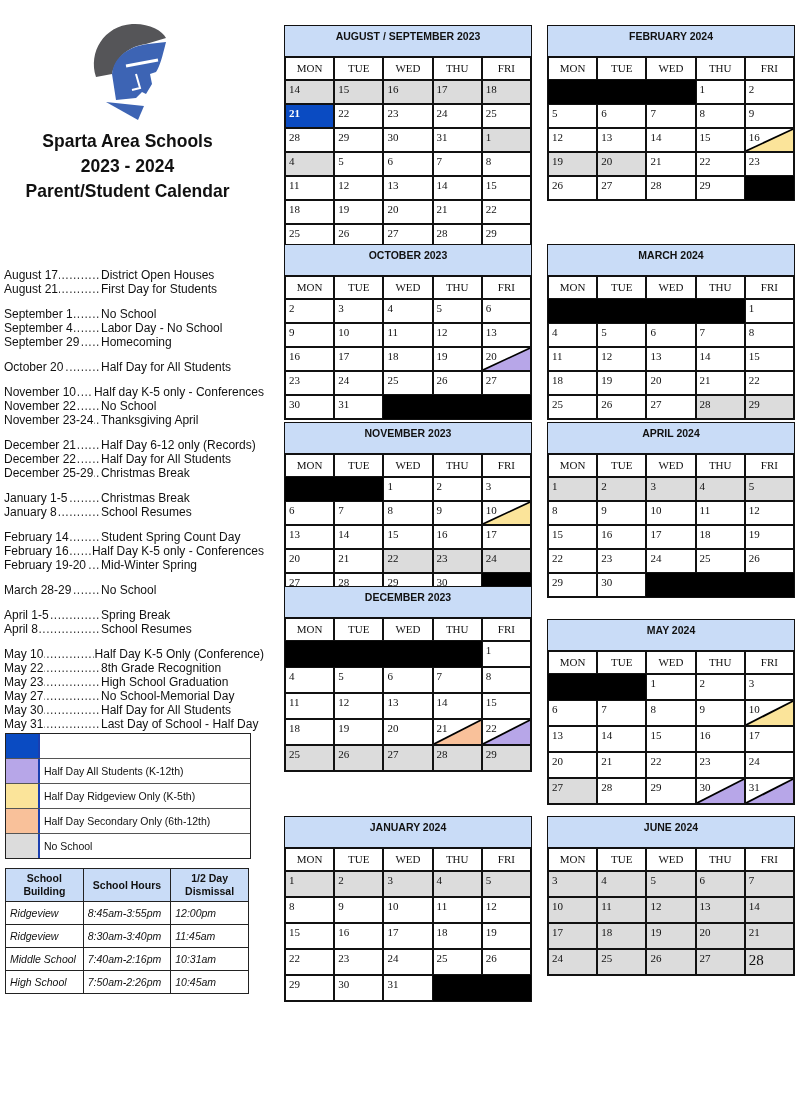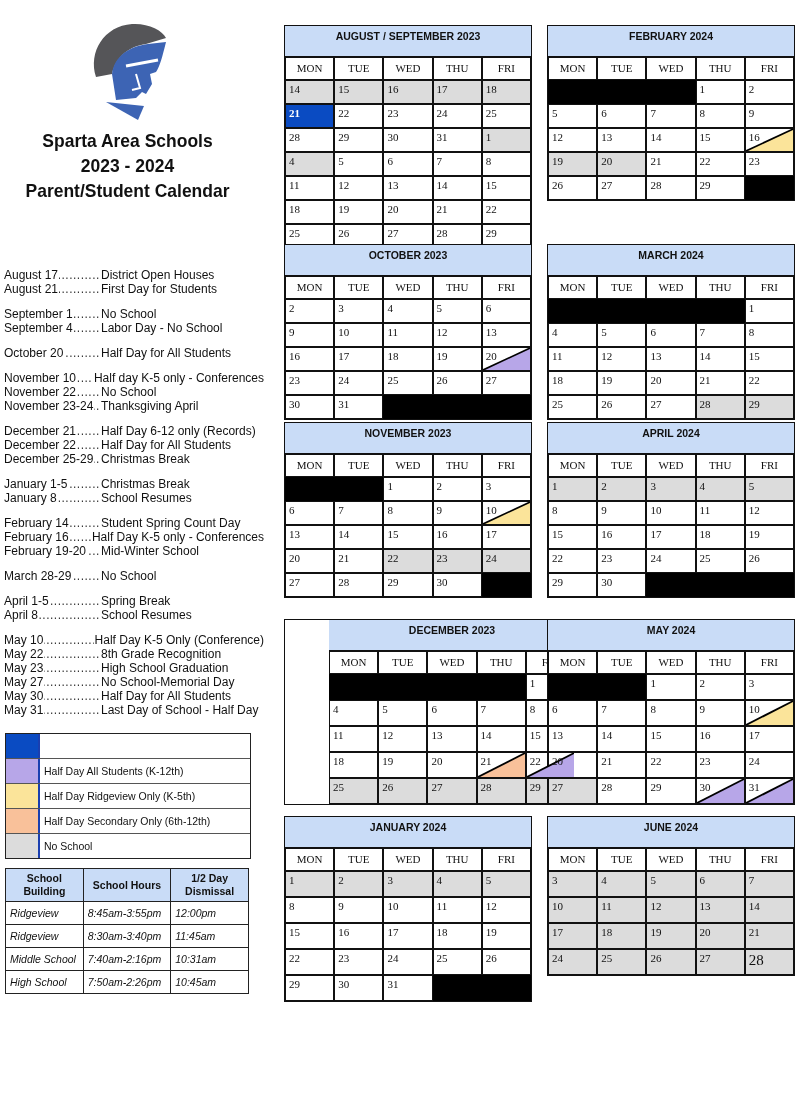--- a/index.html
+++ b/index.html
@@ -65,20 +65,24 @@
     </div>
     <div class="ev-group">
       <div class="ev">
         <div class="ev-date"><span class="d">September 1</span></div>
         <div class="ev-desc">No School</div>
       </div>
       <div class="ev">
         <div class="ev-date"><span class="d">September 4</span></div>
         <div class="ev-desc">Labor Day - No School</div>
       </div>
+      <div class="ev">
+        <div class="ev-date"><span class="d">September 29</span></div>
+        <div class="ev-desc">Homecoming</div>
+      </div>
     </div>
     <div class="ev-group">
       <div class="ev">
         <div class="ev-date"><span class="d">October 20</span></div>
         <div class="ev-desc">Half Day for All Students</div>
       </div>
     </div>
     <div class="ev-group">
       <div class="ev">
         <div class="ev-date"><span class="d">November 10</span></div>
@@ -121,21 +125,21 @@
       <div class="ev">
         <div class="ev-date"><span class="d">February 14</span></div>
         <div class="ev-desc">Student Spring Count Day</div>
       </div>
       <div class="ev">
         <div class="ev-date"><span class="d">February 16</span></div>
         <div class="ev-desc">Half Day K-5 only - Conferences</div>
       </div>
       <div class="ev">
         <div class="ev-date"><span class="d">February 19-20</span></div>
-        <div class="ev-desc">Mid-Winter School</div>
+        <div class="ev-desc">Mid-Winter Spring</div>
       </div>
     </div>
     <div class="ev-group">
       <div class="ev">
         <div class="ev-date"><span class="d">March 28-29</span></div>
         <div class="ev-desc">No School</div>
       </div>
     </div>
     <div class="ev-group">
       <div class="ev">
@@ -452,21 +456,21 @@
         <div class="cell " style="height: 18px;"><span class="num">24</span></div>
         <div class="cell " style="height: 18px;"><span class="num">25</span></div>
         <div class="cell " style="height: 18px;"><span class="num">26</span></div>
         <div class="cell " style="height: 18px;"><span class="num">29</span></div>
         <div class="cell " style="height: 18px;"><span class="num">30</span></div>
         <div class="cell  blank" style="height: 18px;"></div>
         <div class="cell  blank" style="height: 18px;"></div>
         <div class="cell  blank" style="height: 18px;"></div>
       </div>
     </div>
-    <div class="cal" style="left: 284px; top: 619px; padding-left: 44px;">
+    <div class="cal" style="left: 284px; top: 586px;">
       <div class="cal-head">DECEMBER 2023</div>
       <div class="cal-grid">
         <div class="dn">MON</div>
         <div class="dn">TUE</div>
         <div class="dn">WED</div>
         <div class="dn">THU</div>
         <div class="dn">FRI</div>
         <div class="cell  blank" style="height: 20px;"></div>
         <div class="cell  blank" style="height: 20px;"></div>
         <div class="cell  blank" style="height: 20px;"></div>

